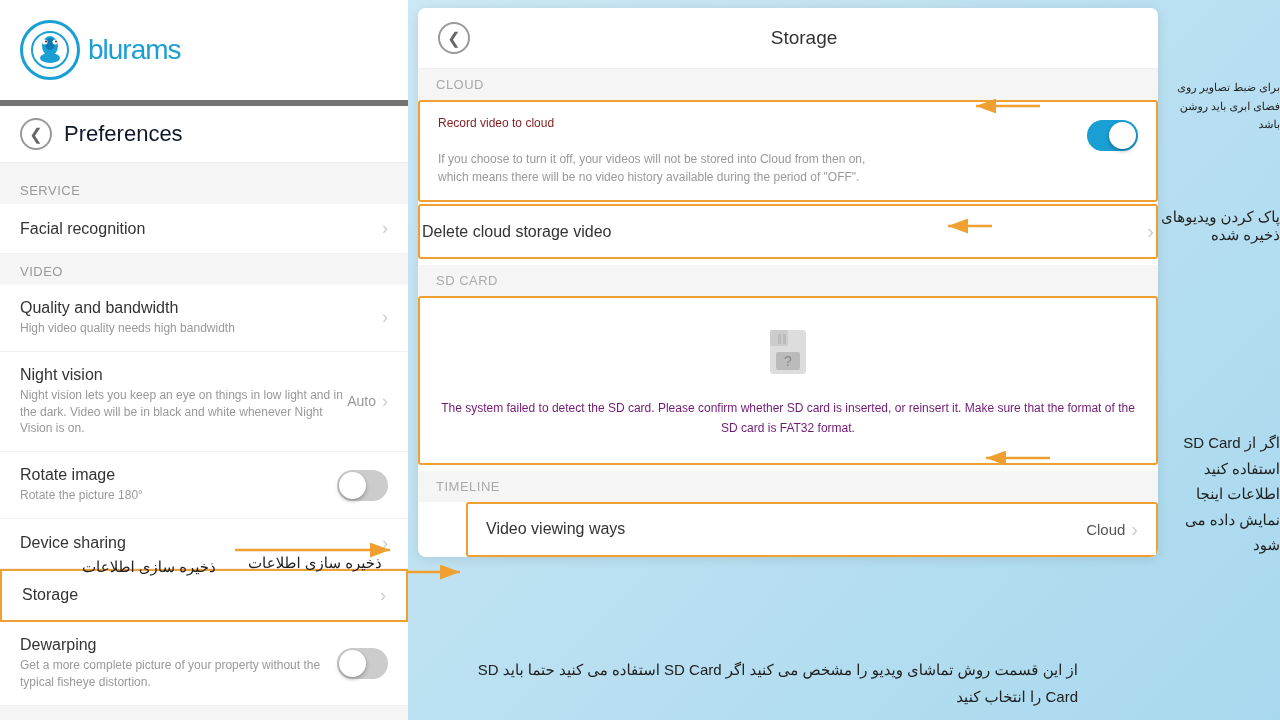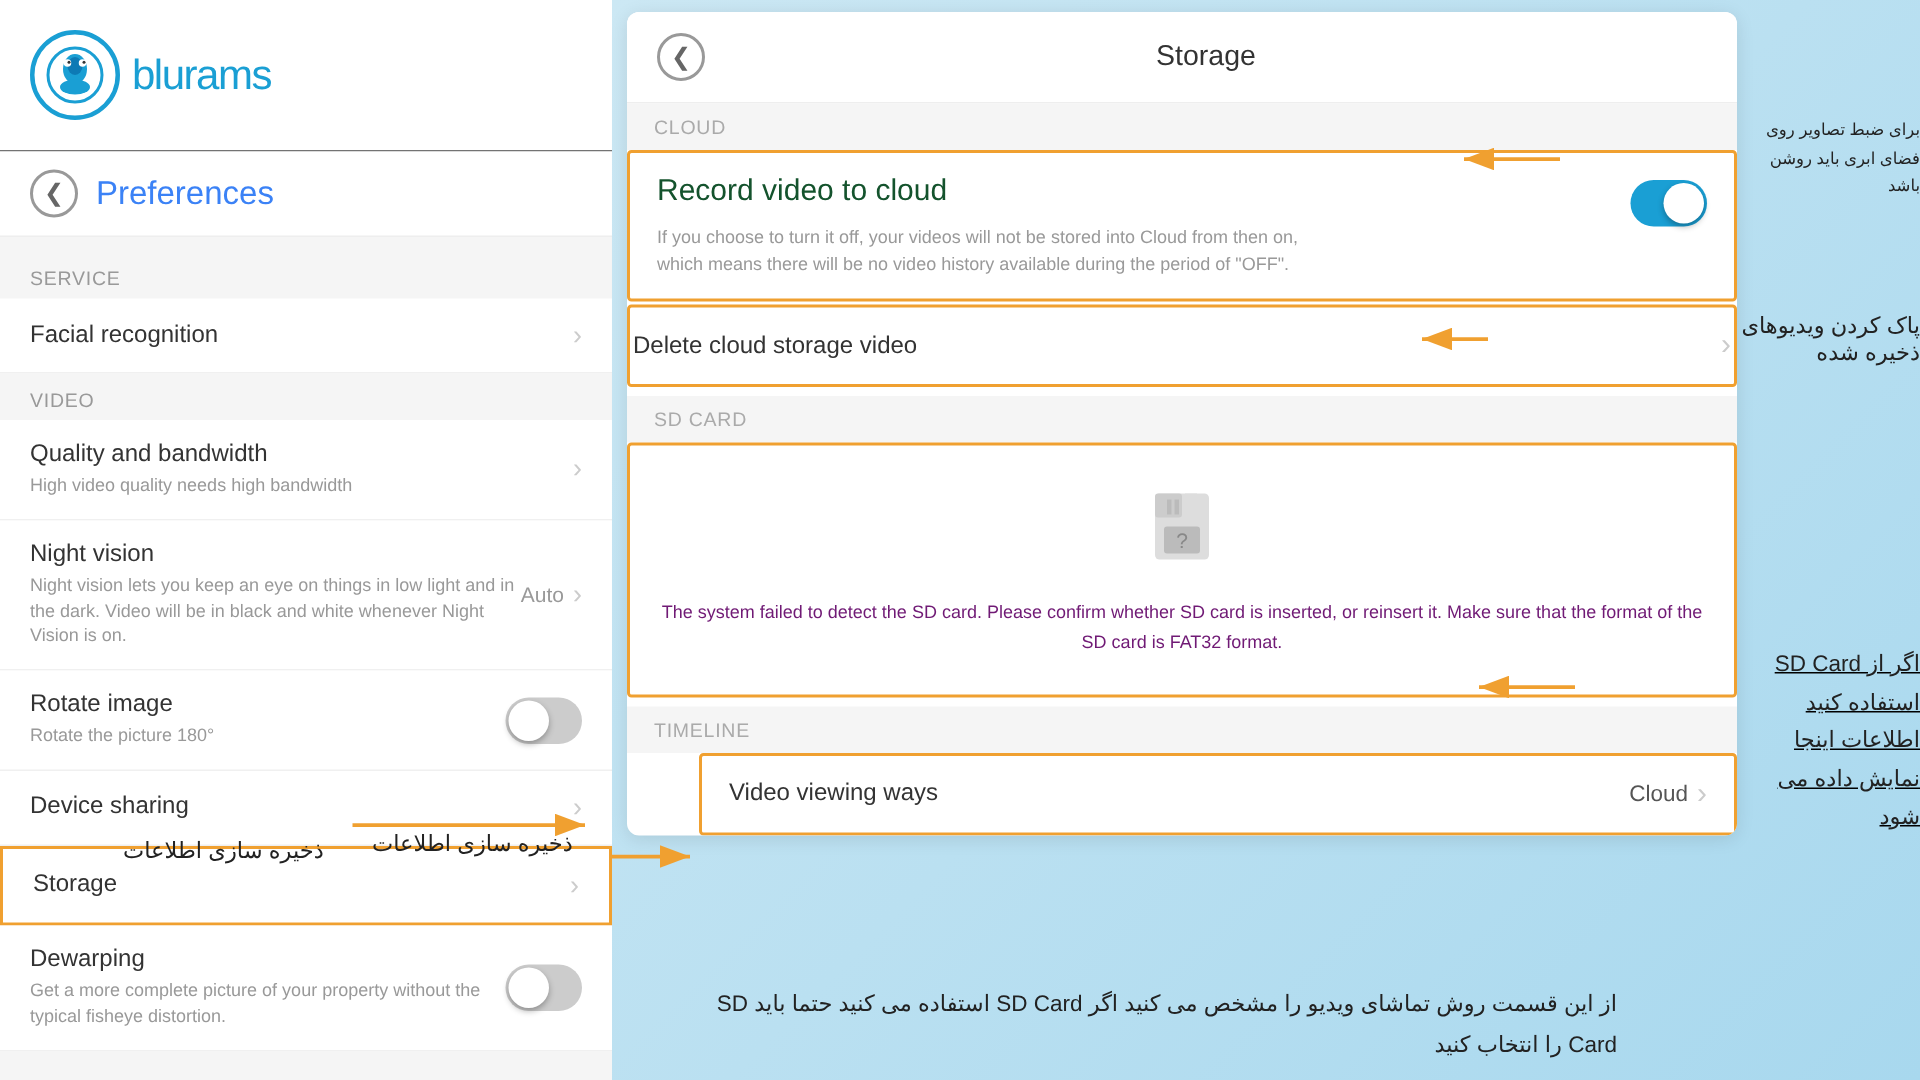--- a/index.html
+++ b/index.html
@@ -23,21 +23,21 @@
       flex-direction: column;
       z-index: 2;
     }
 
     .sidebar-header {
       background: white;
       padding: 20px 20px 20px 20px;
       display: flex;
       align-items: center;
       gap: 16px;
-      border-bottom: 1px solid #737373;
+      border-bottom: 6px solid #737373;
     }
 
     .logo-container {
       display: flex;
       align-items: center;
       gap: 8px;
     }
 
     .logo-circle {
       width: 60px;
@@ -80,21 +80,21 @@
       display: flex;
       align-items: center;
       justify-content: center;
       cursor: pointer;
       color: #666;
       font-size: 16px;
     }
 
     .nav-title {
       font-size: 22px;
-      color: #3b82f6;
+      color: #0f172a;
       font-weight: 400;
     }
 
     .section-label {
       padding: 10px 20px 6px 20px;
       font-size: 13px;
       color: #999;
       background: #f5f5f5;
       letter-spacing: 0.5px;
     }
@@ -314,21 +314,21 @@
       <div class="back-btn" style="margin-right:0;">
         <span>❮</span>
       </div>
       <div style="flex:1; text-align:center; font-size:19px; color:#333;">Storage</div>
     </div>
 
     <div style="background:#f5f5f5; padding:8px 18px; font-size:13px; color:#aaa; letter-spacing:0.5px;">CLOUD</div>
 
     <div style="display:flex; align-items:flex-start; padding:14px 18px; background:white; border:2px solid #f0a030; border-radius:3px; margin:0;">
       <div style="flex:1;">
-        <div style="font-size:20px; color:#14532d; margin-bottom:10px;">Record video to cloud</div>
+        <div style="font-size:12px; color:#7f1d1d; margin-bottom:20px;">Record video to cloud</div>
         <div style="font-size:12px; color:#999; line-height:1.5; max-width:440px;">If you choose to turn it off, your videos will not be stored into Cloud from then on, which means there will be no video history available during the period of "OFF".</div>
       </div>
       <div style="margin-left:16px; margin-top:4px;">
         <div class="toggle">
           <div class="toggle-thumb"></div>
         </div>
       </div>
     </div>
 
     <div style="display:flex; align-items:center; justify-content:space-between; padding:14px 2px; background:white; border-top:1px solid #f0f0f0; border:2px solid #f0a030; border-radius:3px; margin-top:2px;">
@@ -383,21 +383,21 @@
     <svg style="position:absolute; right:280px; top:8px;" width="60" height="20" viewBox="0 0 60 20">
       <defs>
           <marker id="arr3" markerWidth="8" markerHeight="6" refX="8" refY="3" orient="auto">
             <polygon points="0 0, 8 3, 0 6" fill="#f0a030"></polygon>
           </marker>
         </defs>
       <line x1="52" y1="10" x2="8" y2="10" stroke="#f0a030" stroke-width="2.5" marker-end="url(#arr3)"></line>
     </svg>
   </div>
 
-  <div style="position:absolute; left:750px; top:430px; z-index:10; pointer-events:none;text-decoration:underline;">
+  <div style="position:absolute; left:750px; top:430px; z-index:10; pointer-events:none;">
     <div style="direction:rtl; text-align:right; font-size:15px; color:#222; line-height:1.7;">اگر از SD Card استفاده کنید اطلاعات
 اینجا نمایش داده می شود</div>
     <svg style="position:absolute; right:222px; top:18px;" width="80" height="20" viewBox="0 0 80 20">
       <defs>
           <marker id="arr4" markerWidth="8" markerHeight="6" refX="8" refY="3" orient="auto">
             <polygon points="0 0, 8 3, 0 6" fill="#f0a030"></polygon>
           </marker>
         </defs>
       <line x1="72" y1="10" x2="8" y2="10" stroke="#f0a030" stroke-width="2.5" marker-end="url(#arr4)"></line>
     </svg>

